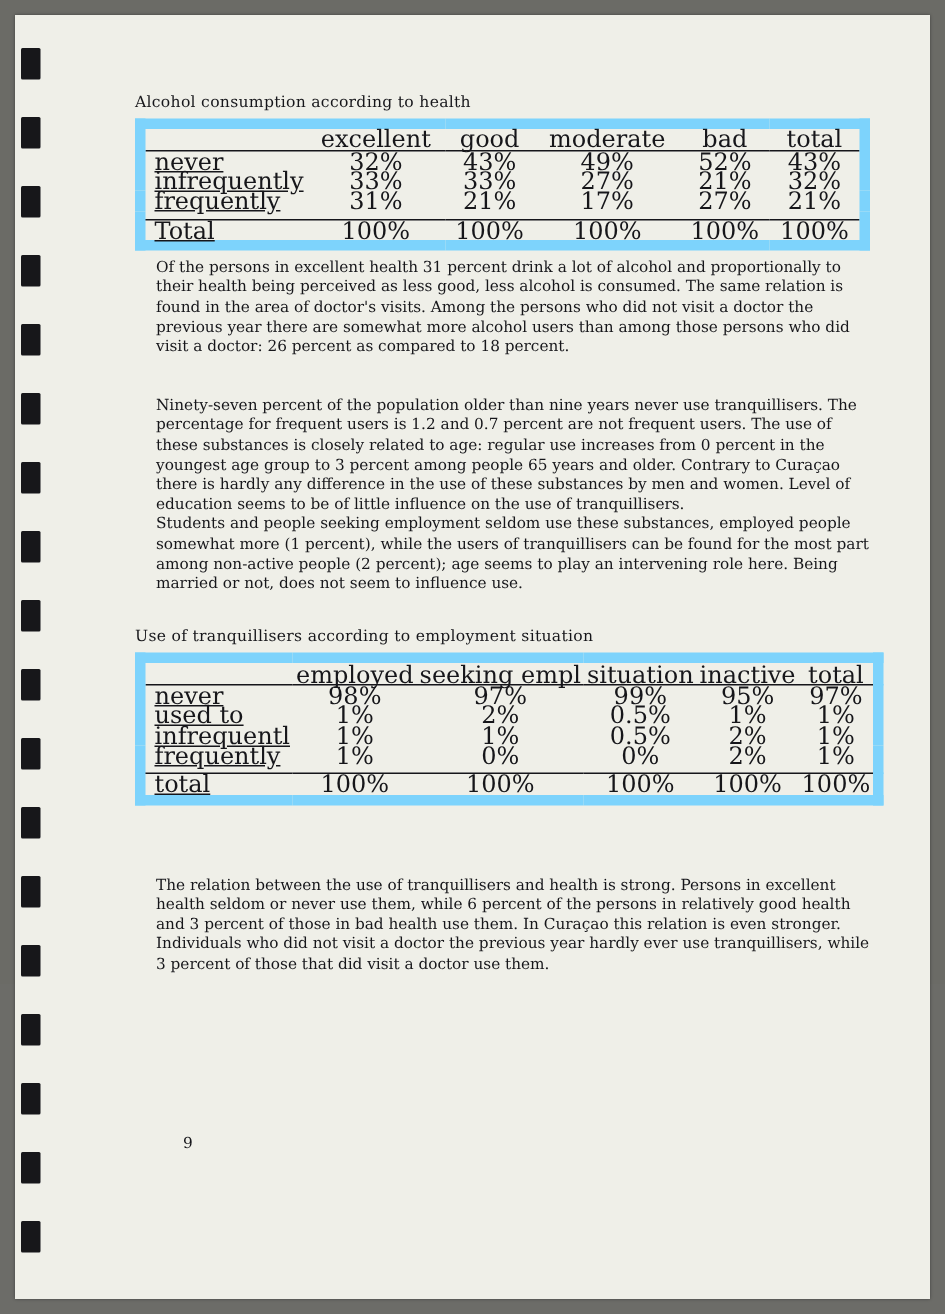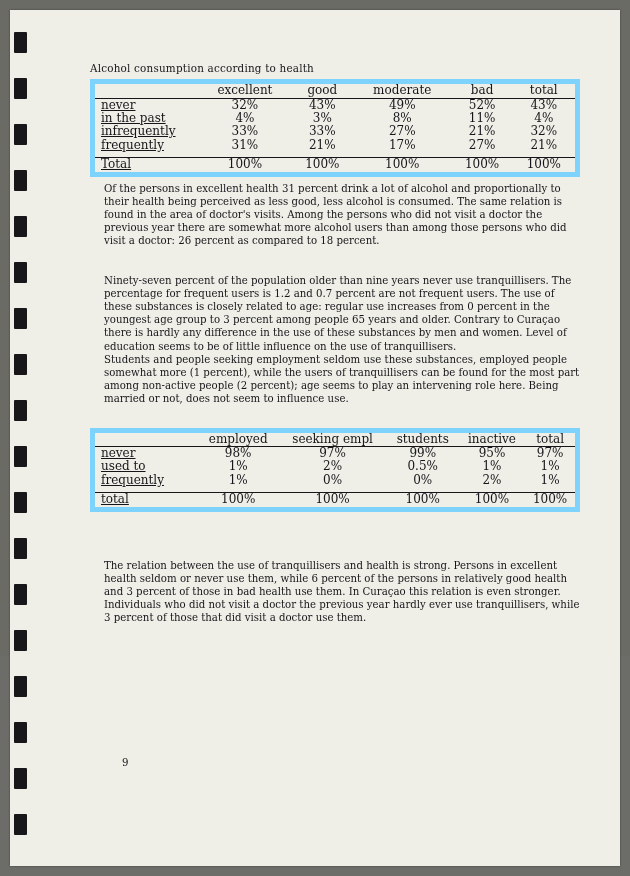--- a/index.html
+++ b/index.html
@@ -56,22 +56,22 @@
     color: #16161a;
   }
   .caption {
     font-size: 10.4px;
     margin-bottom: 4px;
     letter-spacing: .2px;
   }
   table.tbl {
     border-collapse: collapse;
     width: 100%;
-    font-size: 12px;
-    border: 5px solid #7dd3fc;
+    font-size: 16px;
+    border: 7px solid #7dd3fc;
     margin-bottom: 5px;
   }
   table.tbl td, table.tbl th {
     padding: 0px 2px 0px 2px;
     font-weight: normal;
     text-align: center;
     height: 13.4px;
     vertical-align: middle;
     white-space: nowrap;
   }
@@ -159,28 +159,20 @@
       <tbody>
         <tr>
           <td class="rowhead">never</td>
           <td>32%</td>
           <td>43%</td>
           <td>49%</td>
           <td>52%</td>
           <td>43%</td>
         </tr>
         <tr>
-          <td class="rowhead">in the past</td>
-          <td>4%</td>
-          <td>3%</td>
-          <td>8%</td>
-          <td>11%</td>
-          <td>4%</td>
-        </tr>
-        <tr>
           <td class="rowhead">infrequently</td>
           <td>33%</td>
           <td>33%</td>
           <td>27%</td>
           <td>21%</td>
           <td>32%</td>
         </tr>
         <tr>
           <td class="rowhead">frequently</td>
           <td>31%</td>
@@ -208,28 +200,29 @@
     <div class="gap"></div>
 
 
     <div class="gap"></div>
 
     <p class="para">Ninety-seven percent of the population older than nine years never use tranquillisers. The percentage for frequent users is 1.2 and 0.7 percent are not frequent users. The use of these substances is closely related to age: regular use increases from 0 percent in the youngest age group to 3 percent among people 65 years and older. Contrary to Curaçao there is hardly any difference in the use of these substances by men and women. Level of education seems to be of little influence on the use of tranquillisers.</p>
     <p class="para">Students and people seeking employment seldom use these substances, employed people somewhat more (1 percent), while the users of tranquillisers can be found for the most part among non-active people (2 percent); age seems to play an intervening role here. Being married or not, does not seem to influence use.</p>
 
     <div class="gap-lg"></div>
 
+    <div class="caption">Use of tranquillisers according to employment situation</div>
 
     <table class="tbl tbl2">
       <thead>
         <tr>
           <th class="rowhead"></th>
           <th>employed</th>
           <th>seeking empl</th>
-          <th>students</th>
+          <th>situation</th>
           <th>inactive</th>
           <th>total</th>
         </tr>
       </thead>
       <tbody>
         <tr>
           <td class="rowhead">never</td>
           <td>98%</td>
           <td>97%</td>
           <td>99%</td>
@@ -238,20 +231,28 @@
         </tr>
         <tr>
           <td class="rowhead">used to</td>
           <td>1%</td>
           <td>2%</td>
           <td>0.5%</td>
           <td>1%</td>
           <td>1%</td>
         </tr>
         <tr>
+          <td class="rowhead">infrequentl</td>
+          <td>1%</td>
+          <td>1%</td>
+          <td>0.5%</td>
+          <td>2%</td>
+          <td>1%</td>
+        </tr>
+        <tr>
           <td class="rowhead">frequently</td>
           <td>1%</td>
           <td>0%</td>
           <td>0%</td>
           <td>2%</td>
           <td>1%</td>
         </tr>
         <tr class="spacer">
           <td colspan="6"></td>
         </tr>

